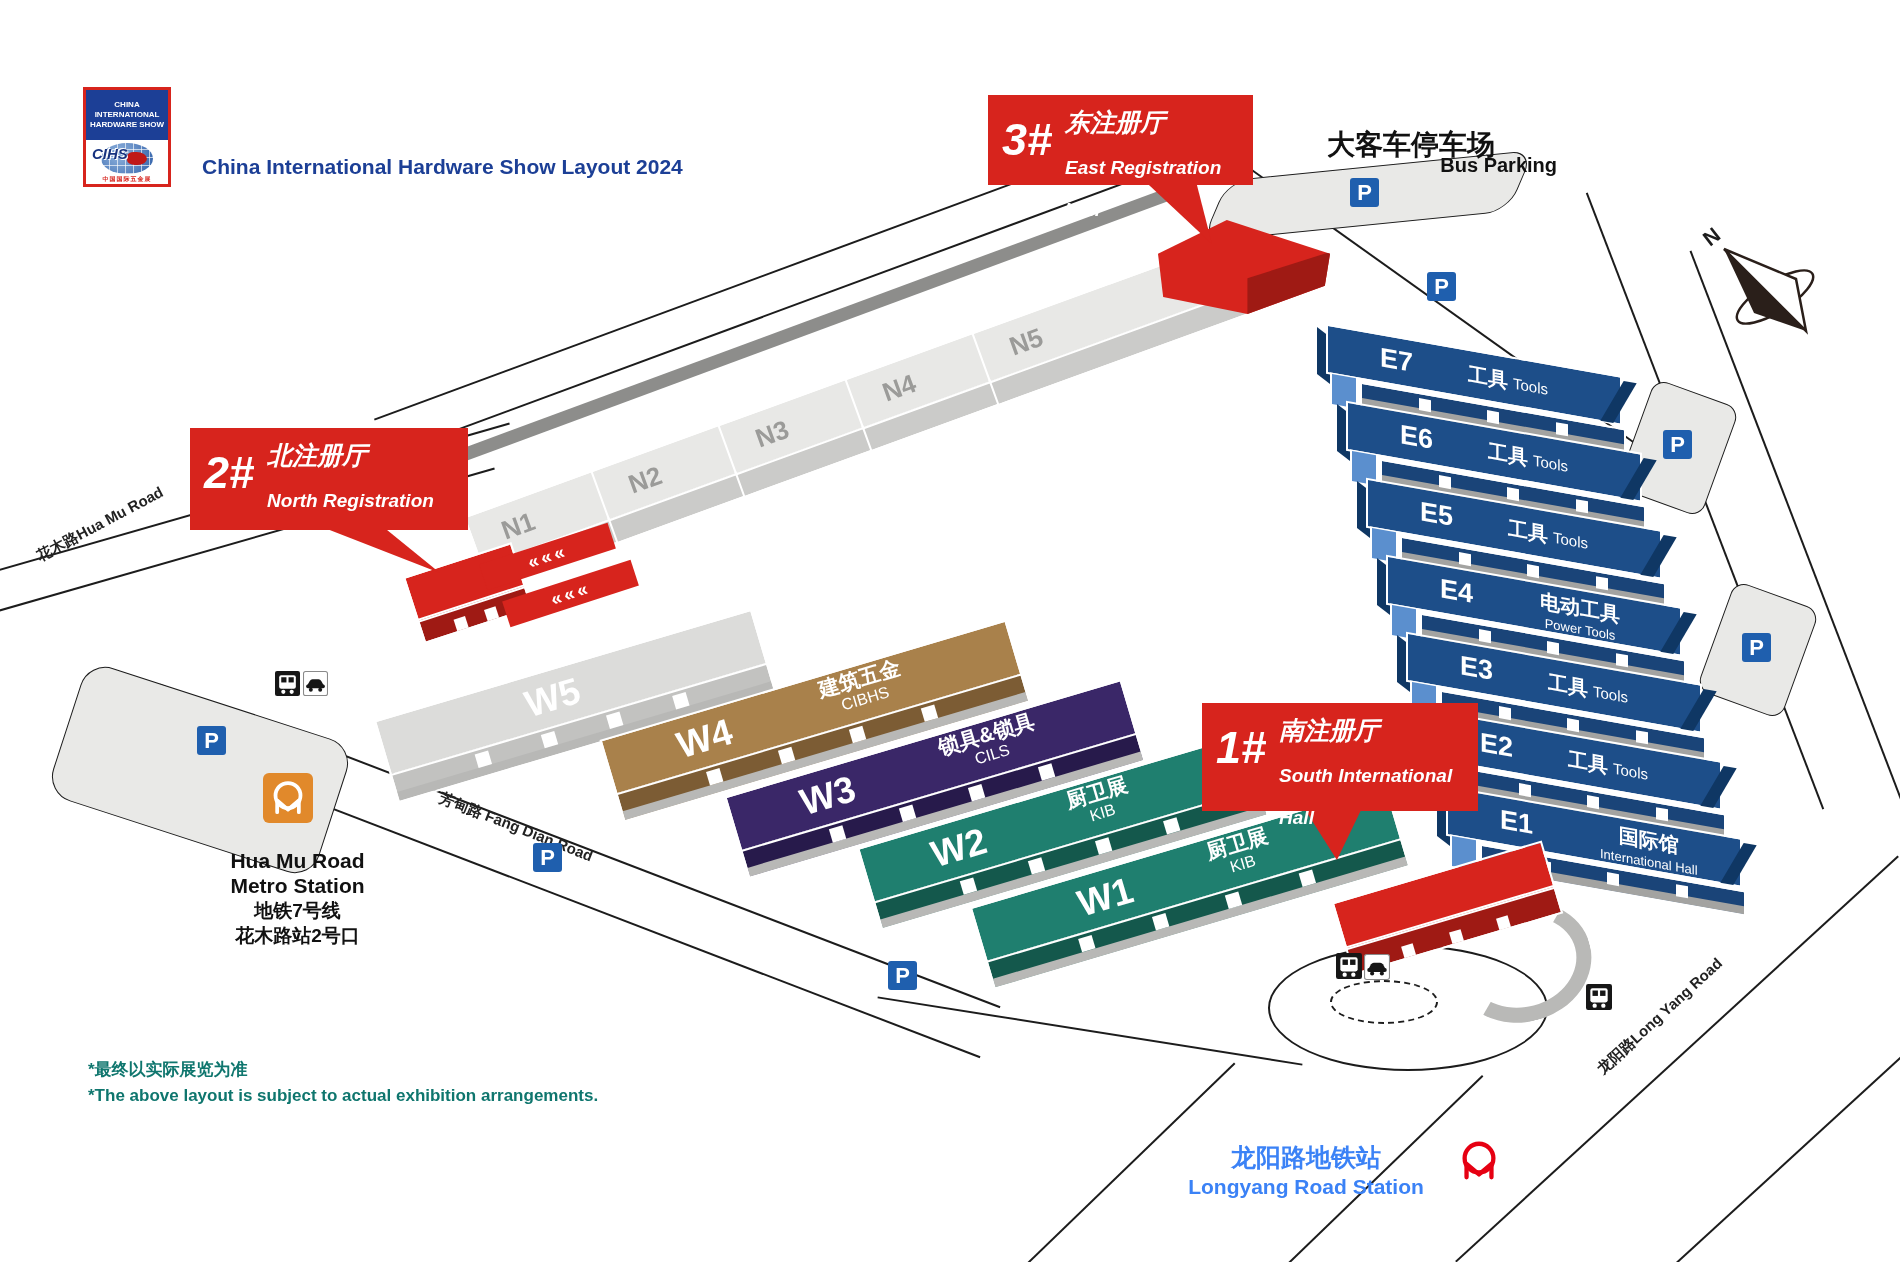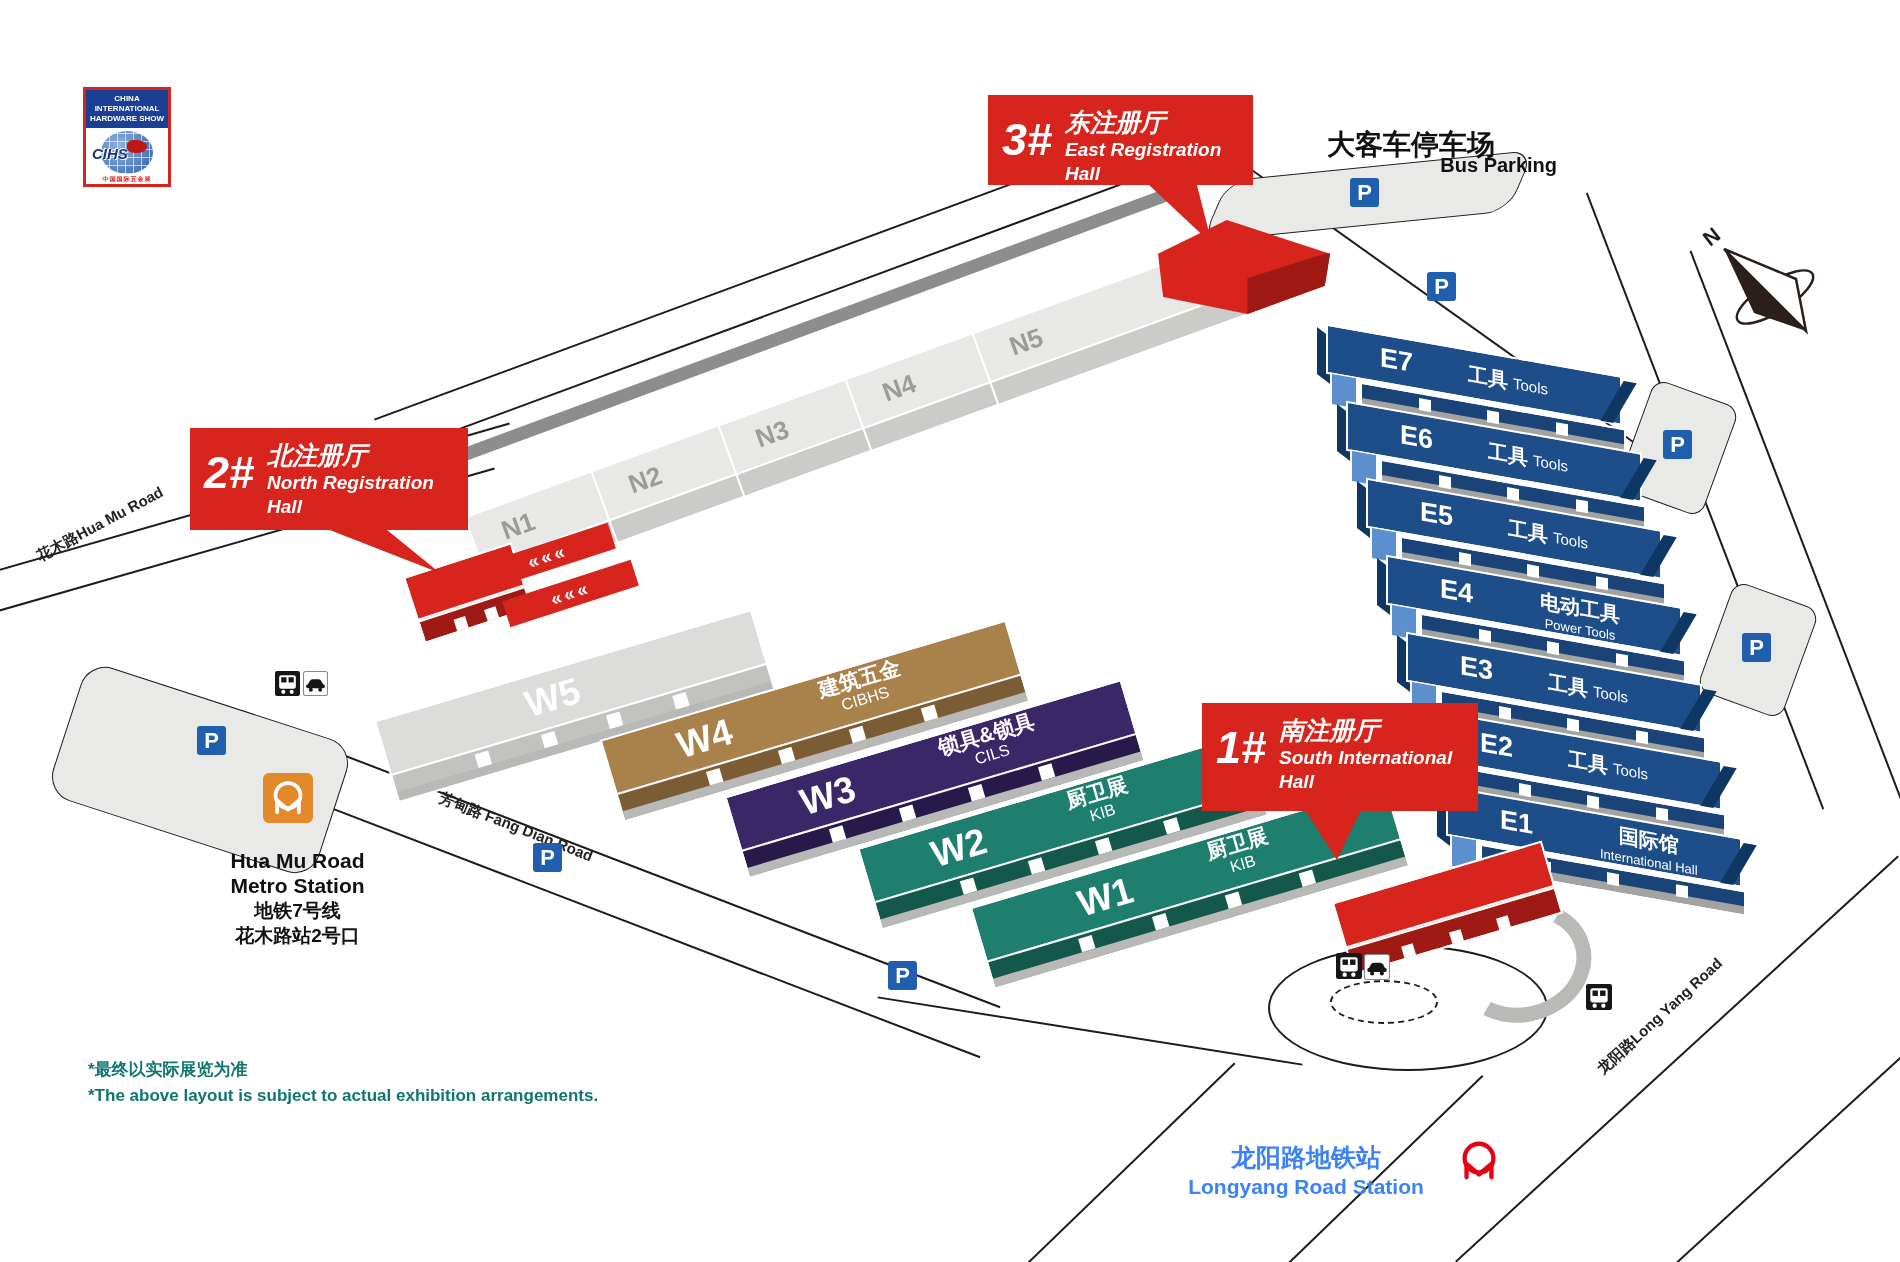--- a/index.html
+++ b/index.html
@@ -7,21 +7,21 @@
     --hall-blue:#1d4e89; --hall-blue-dark:#0f3764; --hall-blue-light:#5b8fce; --door-blue:#1a4478;
     --tan:#a9814b; --tan-dark:#7c5c34; --purple:#3a2768; --purple-dark:#271a4b;
     --teal:#1f7f6f; --teal-dark:#14584c; --parking:#1f5fae; --orange:#e1892b; --metro-red:#e60012;
   }
   *{margin:0;padding:0;box-sizing:border-box;}
   body{background:#fff;font-family:"Liberation Sans","DejaVu Sans",sans-serif;}
   #canvas{position:relative;width:1900px;height:1262px;background:#fff;overflow:hidden;}
 
   
   .logo{position:absolute;left:83px;top:87px;width:88px;height:100px;border:3px solid var(--red);background:#fff;z-index:10;display:flex;flex-direction:column;align-items:center;}
-  .logo-banner{width:100%;background:var(--blue-text);color:#fff;font-size:8px;font-weight:bold;text-align:center;line-height:10px;padding:4px 0;}
+  .logo-banner{width:100%;background:var(--blue-text);color:#fff;font-size:8px;font-weight:bold;text-align:center;line-height:10px;padding:10px 0;}
   .globe{position:relative;width:52px;height:52px;border-radius:50%;margin-top:3px;
     background:
       repeating-linear-gradient(0deg, rgba(255,255,255,.65) 0 1px, transparent 1px 8px),
       repeating-linear-gradient(90deg, rgba(255,255,255,.65) 0 1px, transparent 1px 8px),
       radial-gradient(circle at 35% 35%, #8fb2dd, #2f5fa8);}
   .globe::after{content:"";position:absolute;right:6px;top:9px;width:20px;height:13px;background:#c01818;border-radius:40% 60% 55% 45%;}
   .logo-cihs{position:absolute;left:6px;top:55px;font-size:15px;font-weight:bold;font-style:italic;color:#17337f;text-shadow:1px 1px 0 #fff,-1px -1px 0 #fff;z-index:2;}
   .logo-tagline{font-size:6px;color:var(--red);font-weight:bold;margin-top:1px;letter-spacing:1px;}
   .title-zh{position:absolute;left:198px;top:94px;font-size:44px;font-weight:bold;color:var(--blue-text);letter-spacing:2px;z-index:10;}
   .title-en{position:absolute;left:202px;top:155px;font-size:21px;font-weight:bold;color:var(--blue-text);z-index:10;}
@@ -77,21 +77,21 @@
   .bld-top{height:44px;background:var(--red);outline:2px solid #fff;}
   .bld-front{height:22px;background:var(--red-dark);outline:2px solid #fff;display:flex;justify-content:space-evenly;align-items:flex-end;padding:0 14px;}
   .bld-front i{width:12px;height:12px;background:#fff;display:block;}
   .chev{position:absolute;background:var(--red);color:#fff;font-weight:bold;display:flex;align-items:center;justify-content:center;letter-spacing:3px;font-size:19px;transform:rotate(-18deg);z-index:4;}
   .arc{position:absolute;left:1452px;top:902px;width:140px;height:120px;border:15px solid transparent;border-right-color:#b9b9b7;border-bottom-color:#b9b9b7;border-radius:50%;transform:rotate(-15deg);z-index:3;}
 
   
   .callout{position:absolute;background:var(--red);color:#fff;display:flex;gap:13px;padding:12px 14px;z-index:6;}
   .callout .num{font-size:45px;font-weight:bold;font-style:italic;line-height:1;margin-top:10px;}
   .callout .zh{font-size:25px;font-style:italic;font-weight:bold;line-height:31px;}
-  .callout .en{font-size:19px;font-weight:bold;font-style:italic;line-height:24px;}
+  .callout .en{font-size:19px;font-weight:bold;font-style:italic;line-height:24px;margin-top:18px;}
   .ptr{position:absolute;background:var(--red);z-index:5;}
 
   
   .bp-zh{position:absolute;left:1327px;top:126px;width:230px;font-size:28px;font-weight:bold;color:#111;z-index:5;}
   .bp-en{position:absolute;left:1327px;top:154px;width:230px;text-align:right;font-size:20px;font-weight:600;color:#111;z-index:5;}
   .station-left{position:absolute;left:180px;top:848px;width:235px;text-align:center;color:#111;z-index:5;}
   .station-left .b{font-size:21px;font-weight:bold;line-height:25px;}
   .station-left .s{font-size:19px;font-weight:bold;line-height:25px;}
   .metro-badge{position:absolute;left:263px;top:773px;width:50px;height:50px;background:var(--orange);border-radius:6px;z-index:5;display:flex;align-items:center;justify-content:center;}
   .longyang{position:absolute;left:1160px;top:1142px;width:292px;text-align:center;color:#3b82f6;z-index:5;}
@@ -113,20 +113,21 @@
 
   <div class="logo">
     <div class="logo-banner">
       <div>CHINA INTERNATIONAL</div>
       <div>HARDWARE SHOW</div>
     </div>
     <div class="globe"></div>
     <div class="logo-cihs">CIHS</div>
     <div class="logo-tagline">中国国际五金展</div>
   </div>
+  <div class="title-en">China International Hardware  Show Layout 2024</div>
 
   <div class="line" style="left:-20px;top:497px;width:540px;transform:rotate(-16deg);"></div>
   <div class="line" style="left:-35px;top:542px;width:540px;transform:rotate(-16deg);"></div>
   <div class="line" style="left:370px;top:302px;width:860px;transform:rotate(-20.3deg);"></div>
   <div class="line" style="left:347px;top:266px;width:880px;transform:rotate(-20.3deg);"></div>
   <div class="strip" style="left:400px;top:324px;width:800px;transform:rotate(-20.3deg);"></div>
   <div class="line" style="left:1192px;top:310px;width:515px;transform:rotate(35.5deg);"></div>
   <div class="line" style="left:1375px;top:500px;width:660px;transform:rotate(69deg);"></div>
   <div class="line" style="left:1498px;top:530px;width:600px;transform:rotate(69deg);"></div>
   <div class="line" style="left:130px;top:845px;width:900px;transform:rotate(21deg);"></div>

